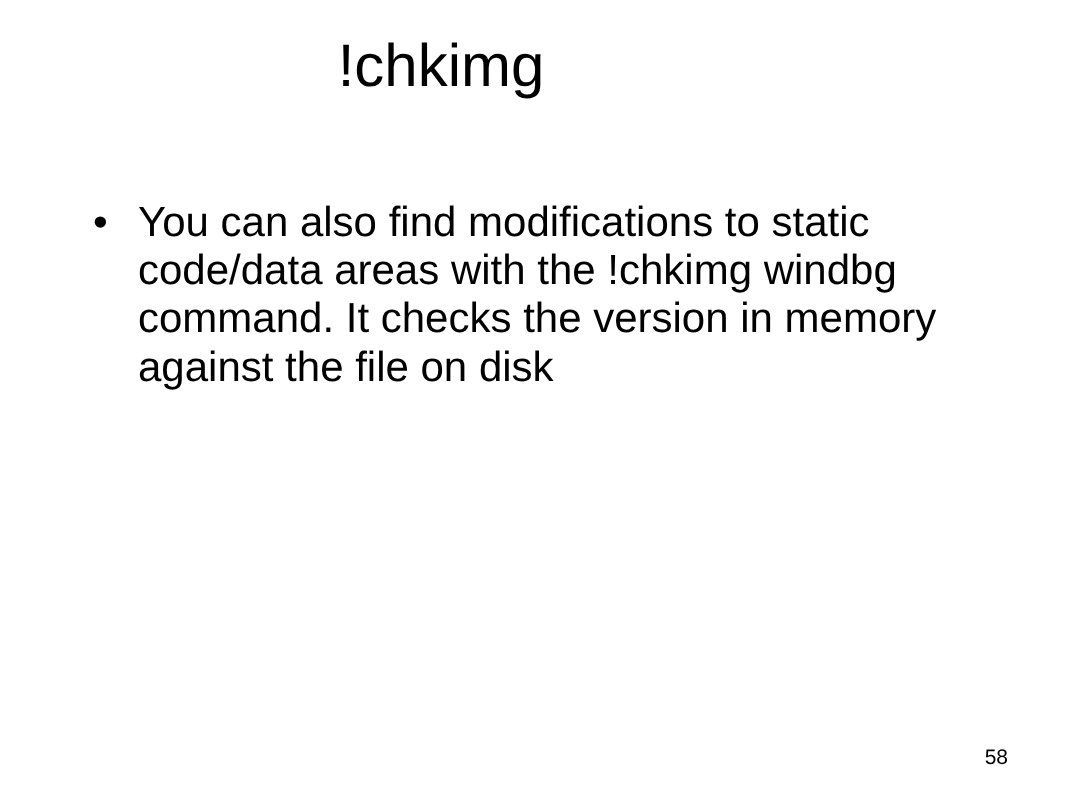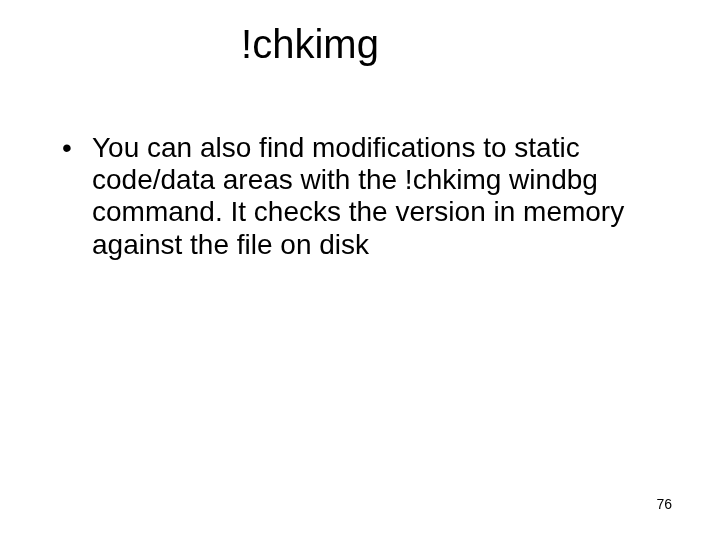--- a/index.html
+++ b/index.html
@@ -1,28 +1,28 @@
 <!DOCTYPE html>
 <html><head>
 <meta charset="utf-8">
 <style>
   * { margin: 0; padding: 0; box-sizing: border-box; }
   html, body { width: 720px; height: 540px; background: #fff; font-family: Arial, Helvetica, sans-serif; color: #000; }
   .slide { position: relative; width: 720px; height: 540px; }
-  .title { position: absolute; top: 22px; left: 0; width: 588px; text-align: center; font-size: 40px; font-weight: 400; margin-left: 16px; }
+  .title { position: absolute; top: 22px; left: 0; width: 588px; text-align: center; font-size: 40px; font-weight: 400; }
   .body { position: absolute; top: 112px; left: 58px; width: 610px; margin-top: 20px; }
   ul.bullets { list-style: none; }
   ul.bullets > li { position: relative; padding-left: 34px; font-size: 28px; line-height: 1.15; }
   ul.bullets > li::before { content: "•"; position: absolute; left: 4px; top: 0; font-size: 28px; }
   .page-number { position: absolute; bottom: 28px; right: 48px; font-size: 14px; }
 </style>
 </head>
 <body>
 
 <div class="slide">
   <div class="title">!chkimg</div>
   <div class="body">
     <ul class="bullets">
       <li>You can also find modifications to static code/data areas with the !chkimg windbg command. It checks the version in memory against the file on disk</li>
     </ul>
   </div>
-  <div class="page-number">76</div>
+  <div class="page-number">58</div>
 </div>
 
 </body></html>

